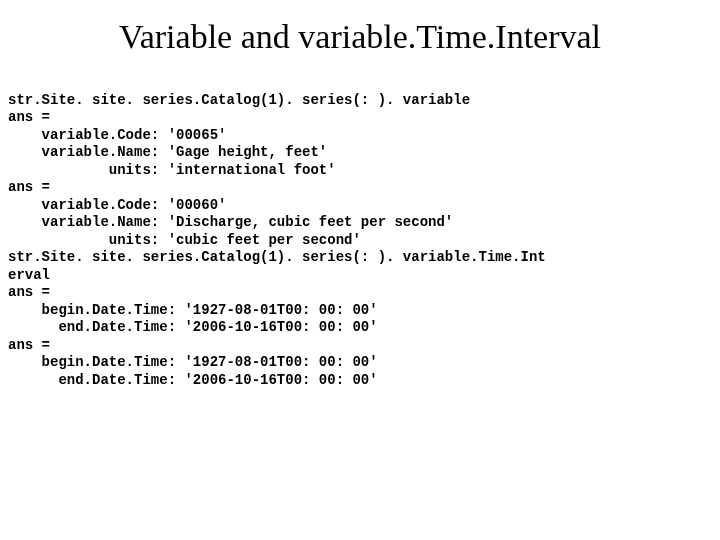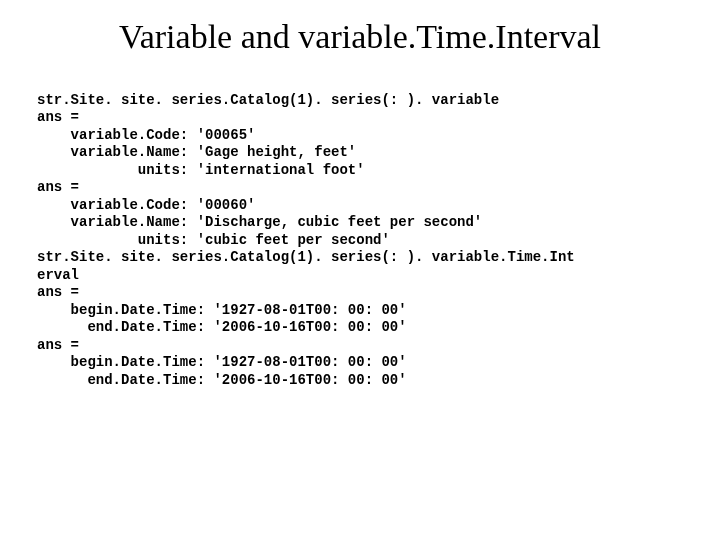--- a/index.html
+++ b/index.html
@@ -5,21 +5,21 @@
   body {
     margin: 0;
     padding: 0;
     background: #fff;
     width: 720px;
     height: 540px;
     font-family: "Times New Roman", Times, serif;
     color: #000;
   }
   .slide {
-    padding: 10px 37px;
+    padding: 10px 8px;
     box-sizing: border-box;
   }
   .title {
     font-size: 34px;
     text-align: center;
     margin: 8px 0 18px 0;
     font-weight: normal;
   }
   .code {
     font-family: "Courier New", Courier, monospace;

